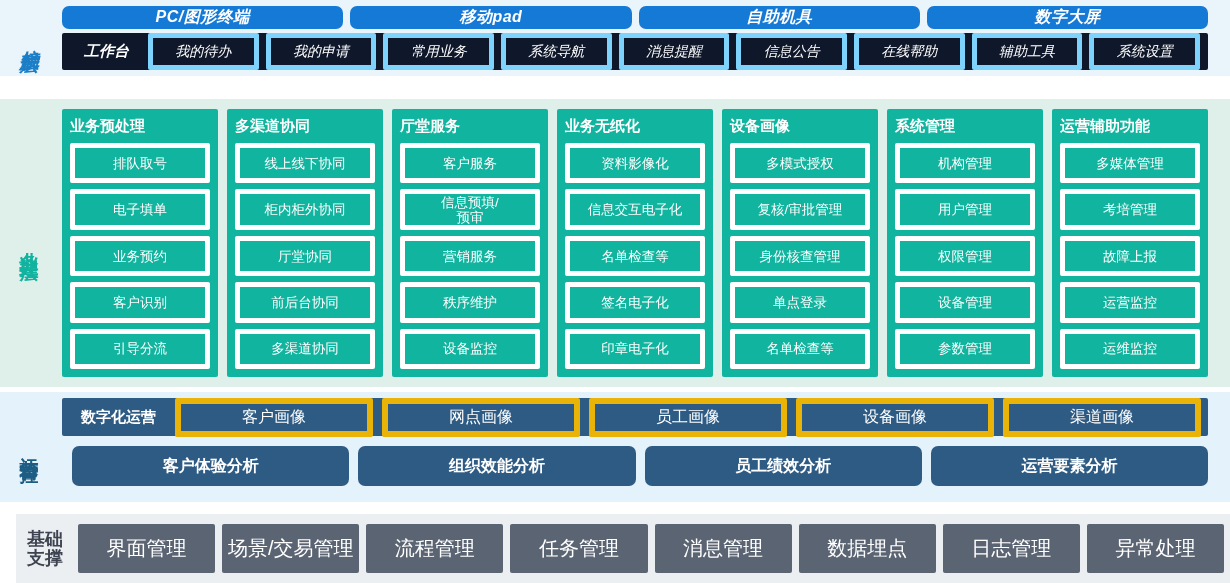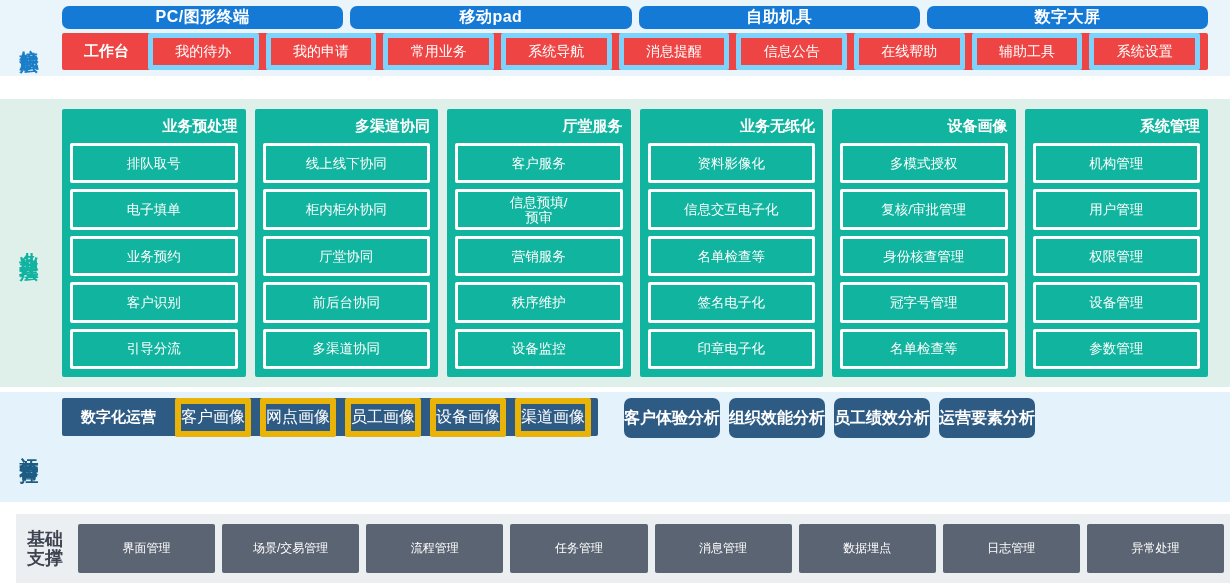--- a/index.html
+++ b/index.html
@@ -25,32 +25,33 @@
     writing-mode:vertical-rl;
     text-orientation:upright;
     letter-spacing:3px;
     line-height:1.05;
   }
 
   
   #layer-contact{
     position:absolute;left:0;top:0;width:1230px;height:76px;
     background:#e9f4fb;
+    font-style:italic;
   }
   #layer-contact .layer-label{color:#1b7ec6;font-size:19px;}
   #layer-contact .body{flex:1;display:flex;flex-direction:column;padding:6px 22px 6px 4px;box-sizing:border-box;gap:4px;}
   .channel-row{display:flex;gap:7px;height:38px;}
   .channel-box{
     flex:1;background:#1579d6;color:#fff;
     border-radius:7px;
     display:flex;align-items:center;justify-content:center;
     font-size:16px;font-weight:bold;letter-spacing:.5px;
   }
   .work-row{
-    height:38px;background:#ef4444;border-radius:2px;
+    height:38px;background:#0f172a;border-radius:2px;
     display:flex;align-items:center;gap:7px;padding:0 8px;box-sizing:border-box;
   }
   .work-title{color:#fff;font-size:15px;font-weight:bold;padding:0 12px 0 14px;white-space:nowrap;}
   .work-chip{
     flex:1;height:27px;border:5px solid #7dd3fc;border-radius:2px;
     display:flex;align-items:center;justify-content:center;
     color:#fff;font-size:14px;white-space:nowrap;
   }
 
   
@@ -59,38 +60,38 @@
     background:#dff0ea;
   }
   #layer-business .layer-label{color:#12b3a0;font-size:19px;}
   #layer-business .body{flex:1;display:flex;gap:9px;padding:10px 22px 10px 4px;box-sizing:border-box;}
   .biz-col{
     flex:1;background:#11b49e;border-radius:2px;
     display:flex;flex-direction:column;align-items:stretch;
     padding:6px 8px 8px 8px;box-sizing:border-box;
   }
   .biz-col-title{
-    color:#fff;font-size:15px;font-weight:bold;text-align:right;
+    color:#fff;font-size:15px;font-weight:bold;text-align:left;
     line-height:22px;margin-bottom:6px;white-space:nowrap;
   }
   .biz-cell{
-    flex:1;border:3px solid #ffffff;border-radius:2px;
+    flex:1;border:5px solid #ffffff;border-radius:2px;
     display:flex;align-items:center;justify-content:center;text-align:center;
     color:#fff;font-size:13.5px;line-height:15px;margin-bottom:6px;
     white-space:pre-line;
   }
   .biz-cell:last-child{margin-bottom:0;}
 
   
   #layer-ops{
     position:absolute;left:0;top:392px;width:1230px;height:110px;
     background:#e4f2fb;
   }
   #layer-ops .layer-label{color:#1d5d84;font-size:19px;}
-  #layer-ops .body{flex:1;display:flex;gap:16px;padding:6px 22px 6px 4px;box-sizing:border-box;}
+  #layer-ops .body{flex:1;display:flex;flex-direction:column;gap:10px;padding:6px 22px 6px 4px;box-sizing:border-box;}
   .ops-row1{
     height:38px;background:#2e5b84;border-radius:2px;
     display:flex;align-items:center;gap:9px;padding:0 7px;box-sizing:border-box;
   }
   .ops-title{color:#fff;font-size:15px;font-weight:bold;padding:0 10px 0 12px;white-space:nowrap;}
   .ops-chip{
     flex:1;height:27px;border:6px solid #eab308;border-radius:2px;
     display:flex;align-items:center;justify-content:center;
     color:#fff;font-size:16px;white-space:nowrap;
   }
@@ -104,21 +105,21 @@
   
   #layer-foundation{
     position:absolute;left:16px;top:514px;width:1230px;height:69px;
     background:#eceff2;
   }
   #layer-foundation .layer-label{color:#3d4350;font-size:18px;line-height:1.05;}
   #layer-foundation .body{flex:1;display:flex;gap:7px;padding:10px 22px 10px 4px;box-sizing:border-box;}
   .found-box{
     flex:1;background:#5b6472;color:#fff;border-radius:2px;
     display:flex;align-items:center;justify-content:center;
-    font-size:12px;white-space:nowrap;
+    font-size:20px;white-space:nowrap;
   }
 </style>
 </head>
 <body>
 
 <div class="canvas">
 
   <section class="layer" id="layer-contact">
     <div class="layer-label">
       <span class="vlabel">接触层</span>
@@ -187,33 +188,41 @@
         <div class="biz-cell">名单检查等</div>
         <div class="biz-cell">签名电子化</div>
         <div class="biz-cell">印章电子化</div>
       </div>
 
       <div class="biz-col">
         <div class="biz-col-title">设备画像</div>
         <div class="biz-cell">多模式授权</div>
         <div class="biz-cell">复核/审批管理</div>
         <div class="biz-cell">身份核查管理</div>
-        <div class="biz-cell">冠字号管理</div>
+        <div class="biz-cell">单点登录</div>
         <div class="biz-cell">名单检查等</div>
       </div>
 
       <div class="biz-col">
         <div class="biz-col-title">系统管理</div>
         <div class="biz-cell">机构管理</div>
         <div class="biz-cell">用户管理</div>
         <div class="biz-cell">权限管理</div>
         <div class="biz-cell">设备管理</div>
         <div class="biz-cell">参数管理</div>
       </div>
 
+      <div class="biz-col">
+        <div class="biz-col-title">运营辅助功能</div>
+        <div class="biz-cell">多媒体管理</div>
+        <div class="biz-cell">考培管理</div>
+        <div class="biz-cell">故障上报</div>
+        <div class="biz-cell">运营监控</div>
+        <div class="biz-cell">运维监控</div>
+      </div>
 
     </div>
   </section>
 
   <section class="layer" id="layer-ops">
     <div class="layer-label">
       <span class="vlabel">运营管控</span>
     </div>
     <div class="body">
       <div class="ops-row1">

